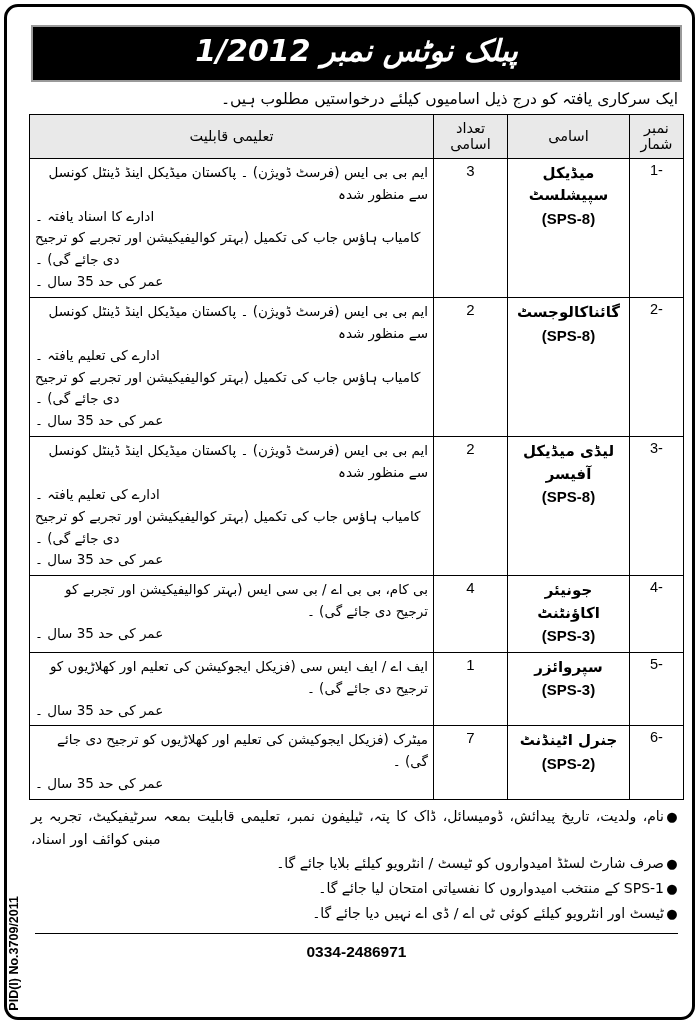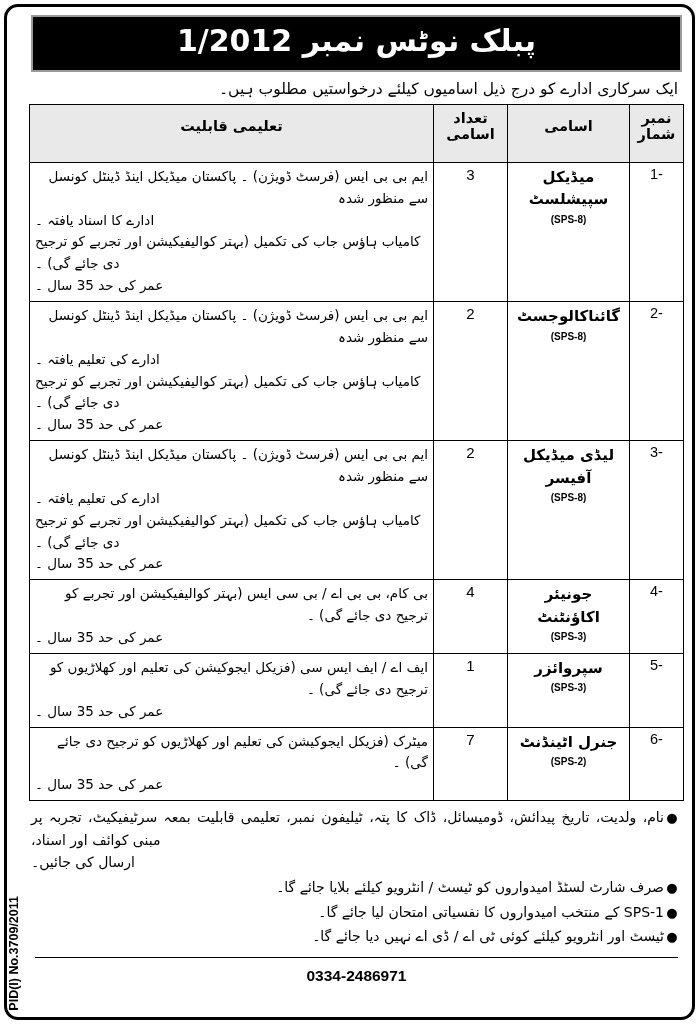--- a/index.html
+++ b/index.html
@@ -53,23 +53,24 @@
     z-index: 5;
   }
 
   .content {
     margin-right: 0px;
     margin-left: 14px;
   }
 
   
   .banner-wrap {
-    margin: 2px 2px 6px 2px;
+    margin: 12px 2px 6px 2px;
     border: 2px solid #9a9a9a;
     background: #000000;
+    font-style: italic;
   }
   .banner {
     background: #000000;
     color: #ffffff;
     text-align: center;
     padding: 7px 4px 11px 4px;
     font-family: "DejaVu Sans", sans-serif;
     font-size: 30px;
     font-weight: bold;
     line-height: 1.15;
@@ -97,25 +98,25 @@
   }
   table.jobs th,
   table.jobs td {
     border: 1px solid #000000;
     vertical-align: top;
     padding: 3px 5px 4px 5px;
   }
   table.jobs thead th {
     background: #e9e9e9;
     font-size: 14.5px;
-    font-weight: bold;
+    font-weight: normal;
     text-align: center;
     vertical-align: middle;
     padding-top: 5px;
-    padding-bottom: 20px;
+    padding-bottom: 6px;
   }
   col.c-sr    { width: 54px; }
   col.c-post  { width: 122px; }
   col.c-count { width: 74px; }
   col.c-qual  { width: auto; }
 
   td.sr {
     text-align: right;
     font-family: "Liberation Sans", sans-serif;
     font-size: 14.5px;
@@ -127,21 +128,21 @@
     text-align: center;
     font-size: 15px;
     font-weight: bold;
     line-height: 1.5;
     padding-top: 6px;
   }
   td.post .sps {
     display: block;
     font-family: "Liberation Sans", sans-serif;
     font-weight: bold;
-    font-size: 10px;
+    font-size: 15px;
     direction: ltr;
     margin-top: 1px;
   }
   td.count {
     text-align: center;
     font-family: "Liberation Sans", sans-serif;
     font-size: 15px;
     direction: ltr;
     padding-top: 7px;
   }
@@ -222,21 +223,21 @@
   <div class="frame">
 
     <div class="pid">PID(I) No.3709/2011</div>
 
     <div class="content">
 
       <div class="banner-wrap">
         <div class="banner">پبلک نوٹس نمبر 1/2012</div>
       </div>
 
-      <div class="subtitle">ایک سرکاری ادارے کو درج ذیل اسامیوں کیلئے درخواستیں مطلوب ہیں۔</div>
+      <div class="subtitle">ایک سرکاری یافتہ کو درج ذیل اسامیوں کیلئے درخواستیں مطلوب ہیں۔</div>
 
       <table class="jobs">
         <colgroup>
           <col class="c-sr">
           <col class="c-post">
           <col class="c-count">
           <col class="c-qual">
         </colgroup>
         <thead>
           <tr>
@@ -308,21 +309,20 @@
               </td>
             </tr>
           </tbody>
       </table>
 
       <div class="notes">
           <div class="note">
             <span class="dot">●</span>
             <span class="txt">
               <span class="l">نام، ولدیت، تاریخ پیدائش، ڈومیسائل، ڈاک کا پتہ، ٹیلیفون نمبر، تعلیمی قابلیت بمعہ سرٹیفیکیٹ، تجربہ پر مبنی کوائف اور اسناد،</span>
-              <span class="l end">ارسال کی جائیں۔</span>
             </span>
           </div>
           <div class="note single">
             <span class="dot">●</span>
             <span class="txt">
               <span class="l">صرف شارٹ لسٹڈ امیدواروں کو ٹیسٹ / انٹرویو کیلئے بلایا جائے گا۔</span>
             </span>
           </div>
           <div class="note single">
             <span class="dot">●</span>

